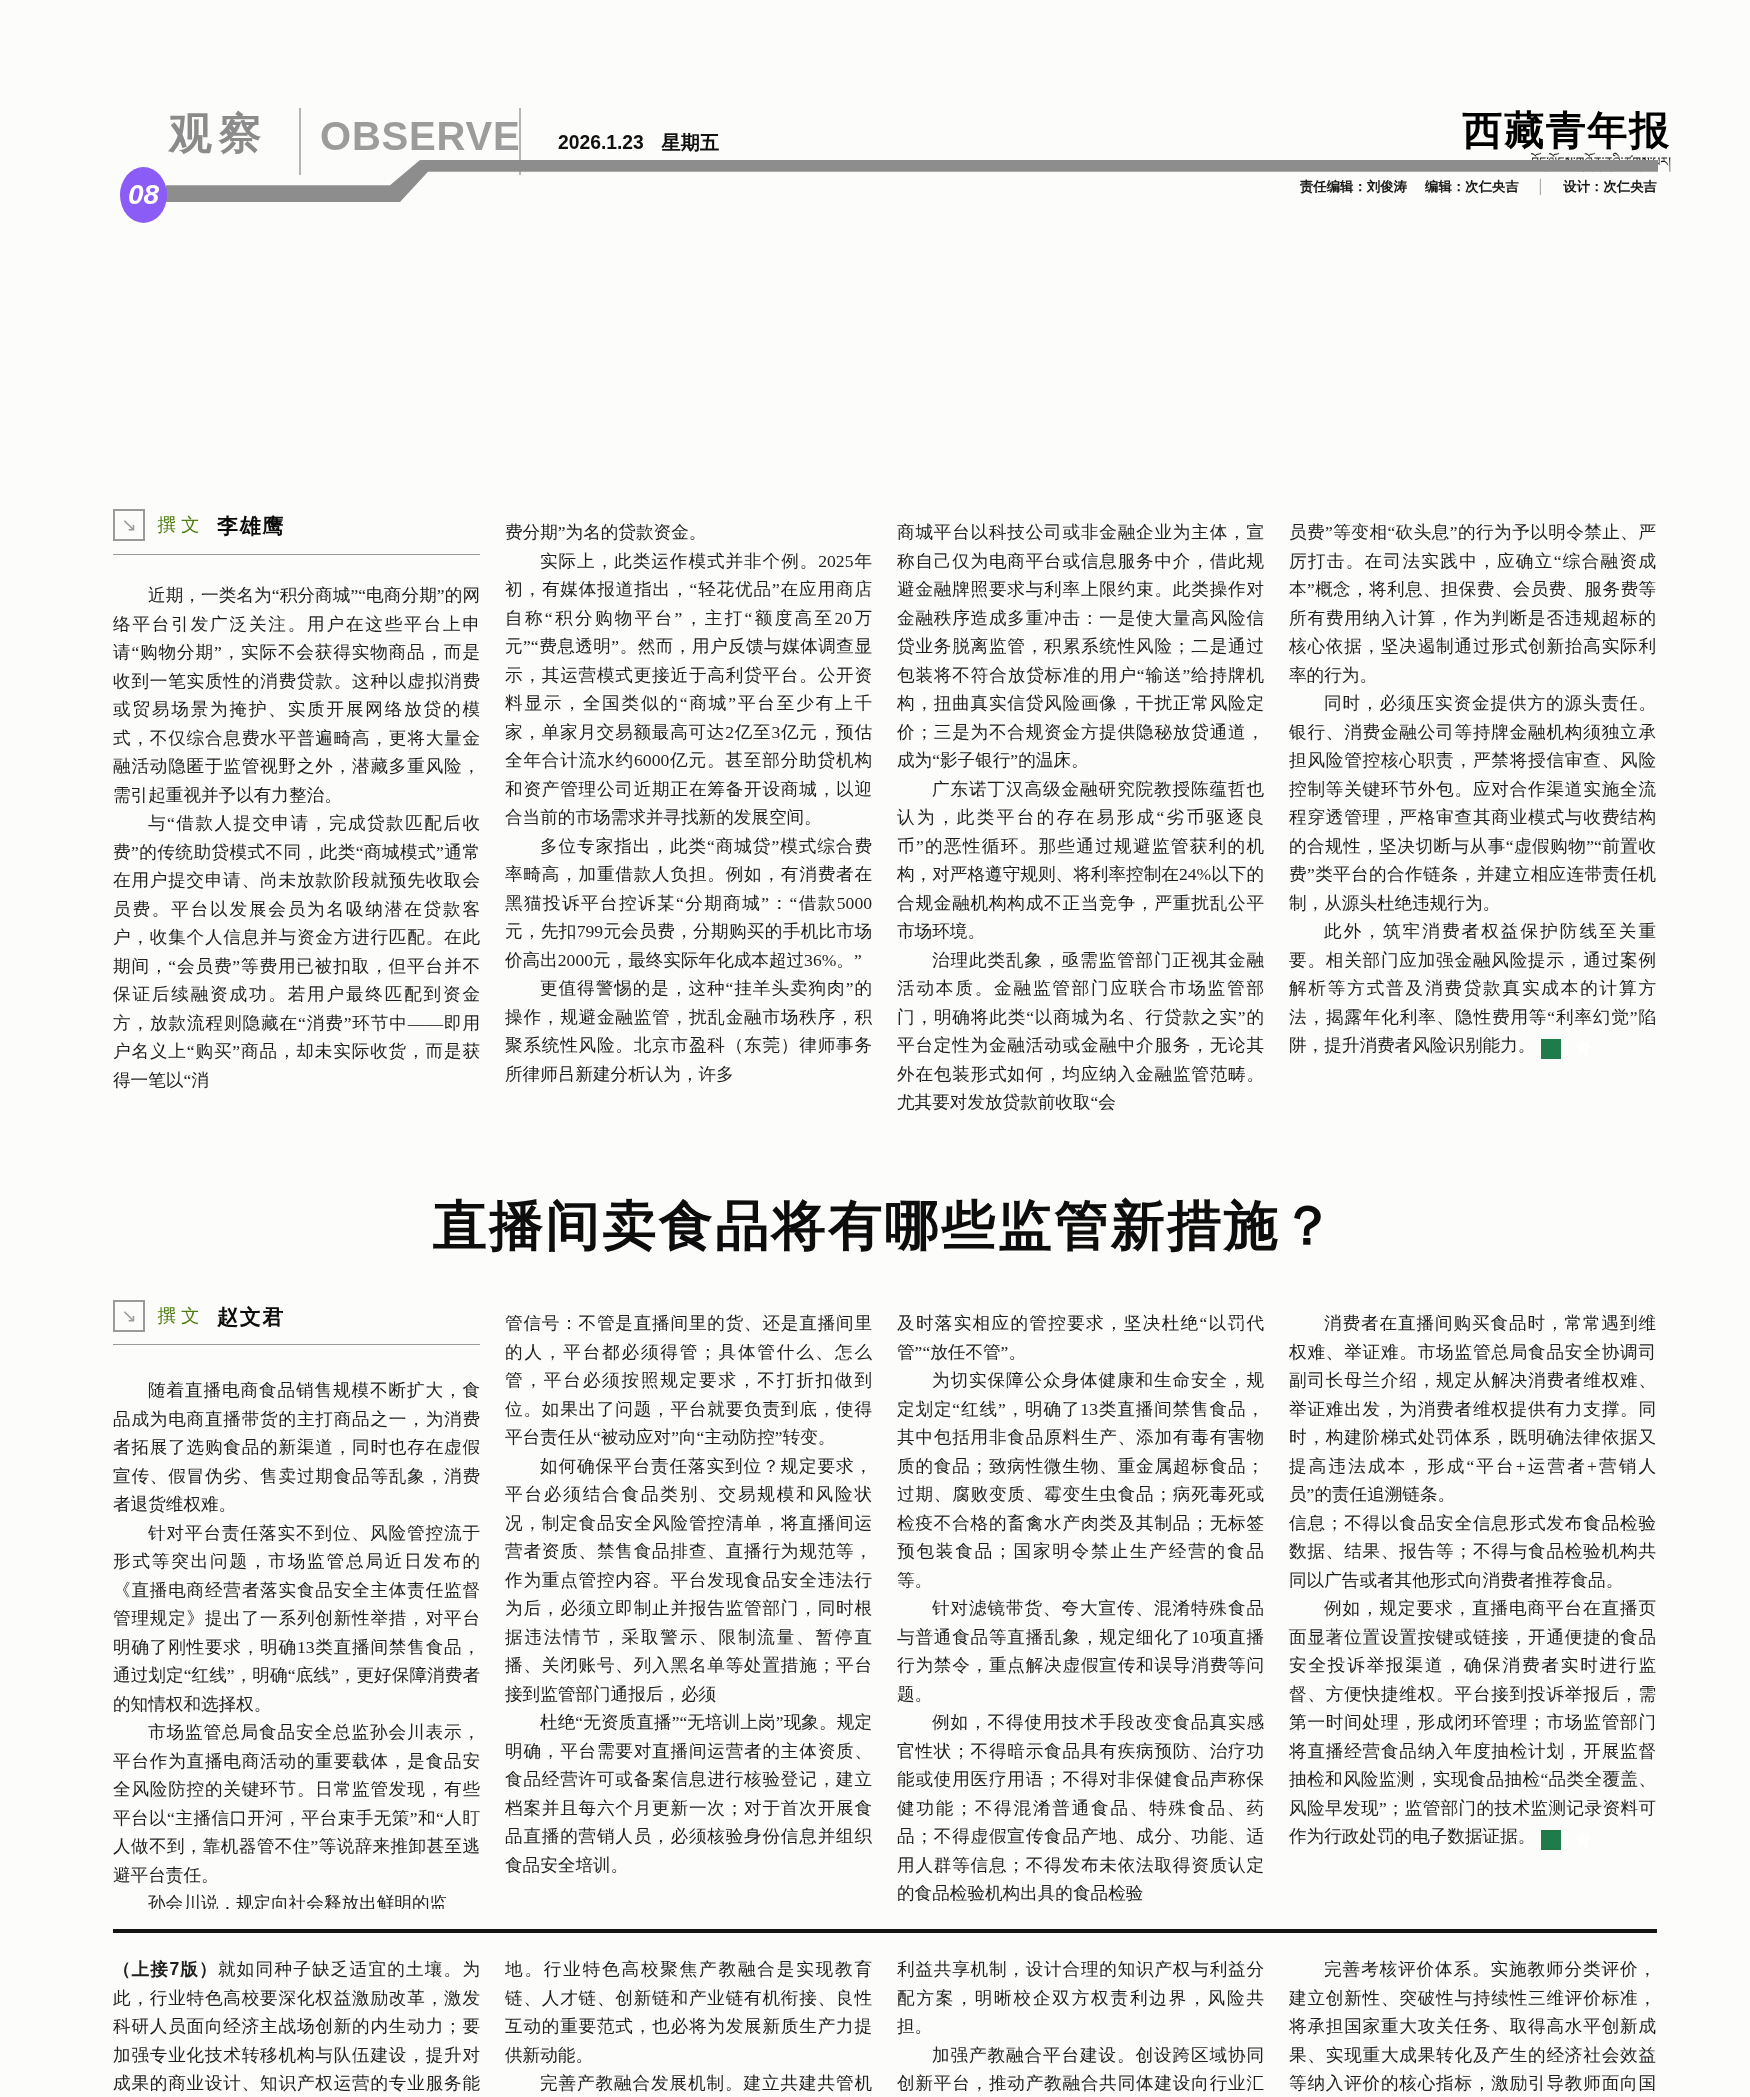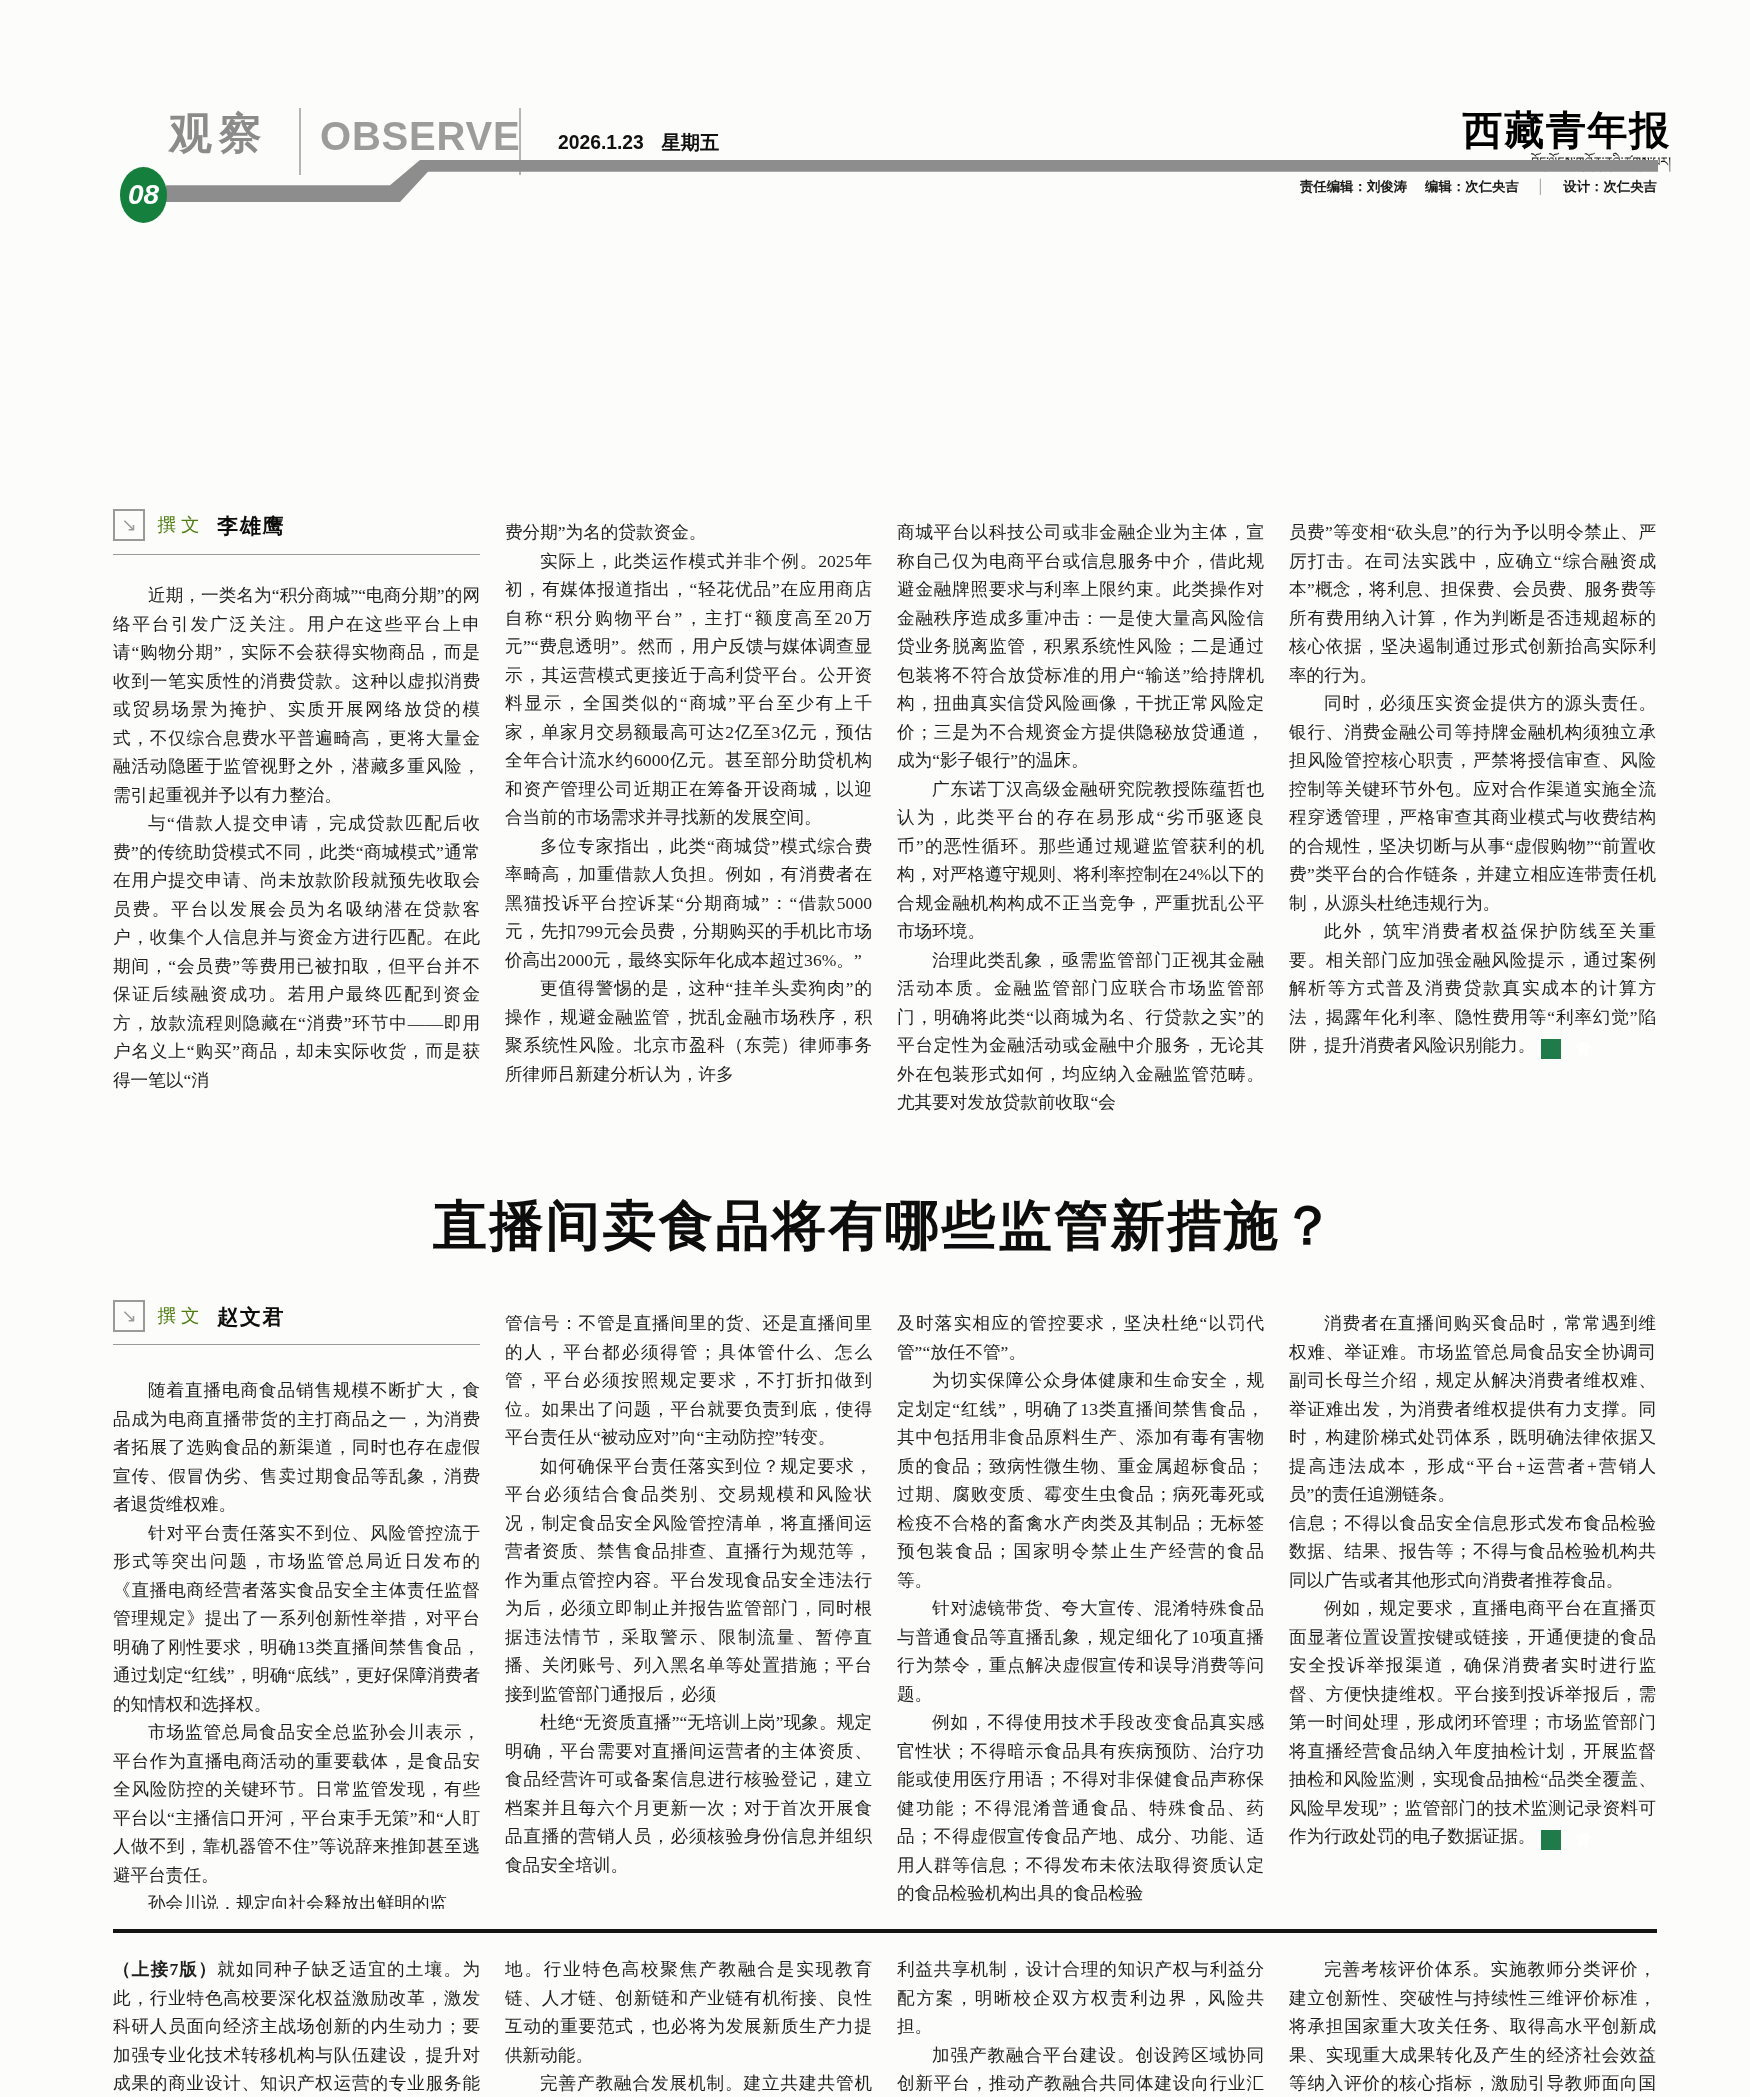--- a/index.html
+++ b/index.html
@@ -11,21 +11,21 @@
               color:#8b8b8b;letter-spacing:6.7px;}
   .vrule{position:absolute;width:1.7px;background:#b5b5b5;}
   .vr1{left:299px;top:108px;height:67px;}
   .vr2{left:519px;top:108px;height:67px;}
   .date-line{position:absolute;left:558px;top:133px;font:700 19.3px/1 "Liberation Sans","DejaVu Sans",sans-serif;color:#111;}
   .date-line .wd{margin-left:17.6px;}
   .paper-name{position:absolute;right:80px;top:110px;font:700 40px/1 "Liberation Sans","DejaVu Sans",sans-serif;color:#000;letter-spacing:1.7px;}
   .tibetan{position:absolute;right:80px;top:156px;font:400 12.6px/1.1 "Liberation Serif",serif;color:#111;}
   .header-bar{position:absolute;left:166px;top:160px;width:1492px;height:42px;background:#8d8d8d;
      clip-path:polygon(0 60%,224px 60%,254px 0,1492px 0,1492px 11.7px,262px 11.7px,234px 100%,0 100%);}
-  .page-badge{position:absolute;left:120px;top:167px;width:47px;height:56px;background:#15803d;border-radius:50%;
+  .page-badge{position:absolute;left:120px;top:167px;width:47px;height:56px;background:#8b5cf6;border-radius:50%;
      display:flex;align-items:center;justify-content:center;color:#fff;
      font:italic 700 28px/1 "Liberation Sans","DejaVu Sans",sans-serif;}
   .editors{position:absolute;right:94px;top:180px;font:700 13.4px/1 "Liberation Sans","DejaVu Sans",sans-serif;color:#1a1a1a;}
   .editors span{margin-left:14.3px;}
   .editors .sep{color:#9a9a9a;font-weight:400;}
   
   .headline1{position:absolute;left:113px;top:272px;width:1544px;text-align:center;
      font:900 78px/104px "Liberation Sans","DejaVu Sans",sans-serif;color:#6da33f;letter-spacing:0.8px;}
   .headline2{position:absolute;left:113px;top:1198px;width:1544px;text-align:center;
      font:900 54px/1 "Liberation Sans","DejaVu Sans",sans-serif;color:#0d0d0d;letter-spacing:2.5px;}
@@ -41,21 +41,21 @@
   
   .cols{position:absolute;left:113px;width:1544px;display:grid;grid-template-columns:repeat(4,367px);column-gap:25px;}
   .a1{top:518px;} .a1 .col{height:663px;}
   .a2{top:1309px;} .a2 .col{height:600px;}
   .a3{top:1955px;} .a3 .col{height:390px;}
   .col{overflow:hidden;box-sizing:border-box;}
   .pt-a1{padding-top:63px;} .pt-a2{padding-top:67px;}
   .para{margin:0;font:400 17.6px/28.5px "Liberation Serif","DejaVu Serif",serif;color:#1f1f1f;
         text-align:justify;text-indent:35px;}
   .noind{text-indent:0;}
-  .lead{font-family:Liberation Serif, serif;font-weight:700;margin-top:22px;}
+  .lead{font-family:Liberation Sans, sans-serif;font-weight:700;margin-top:22px;}
   .endmark{display:inline-block;width:20px;height:20px;background:#1f7c4a;color:#fff;
      font:700 15px/20px "Liberation Serif",serif;text-align:center;margin-left:5.9px;vertical-align:-3.4px;}
   .section-rule{position:absolute;left:113px;top:1929px;width:1544px;height:3.8px;background:#141414;}
 </style>
 </head>
 <body>
 
 <div class="page">
 
   <div class="section-cn">观察</div>

